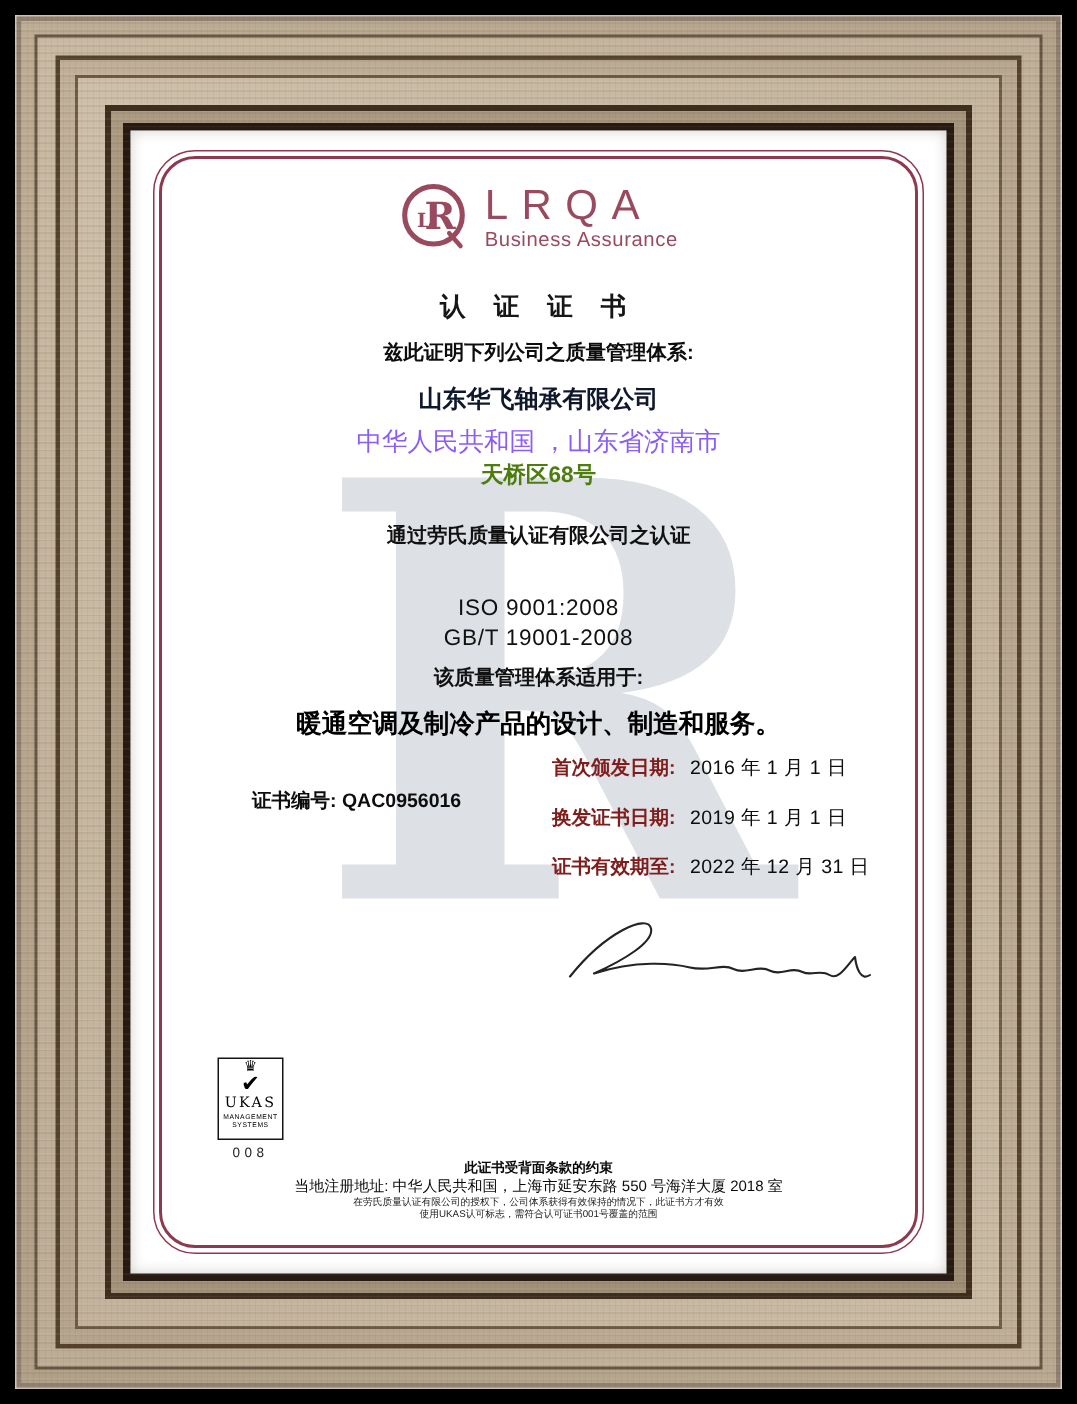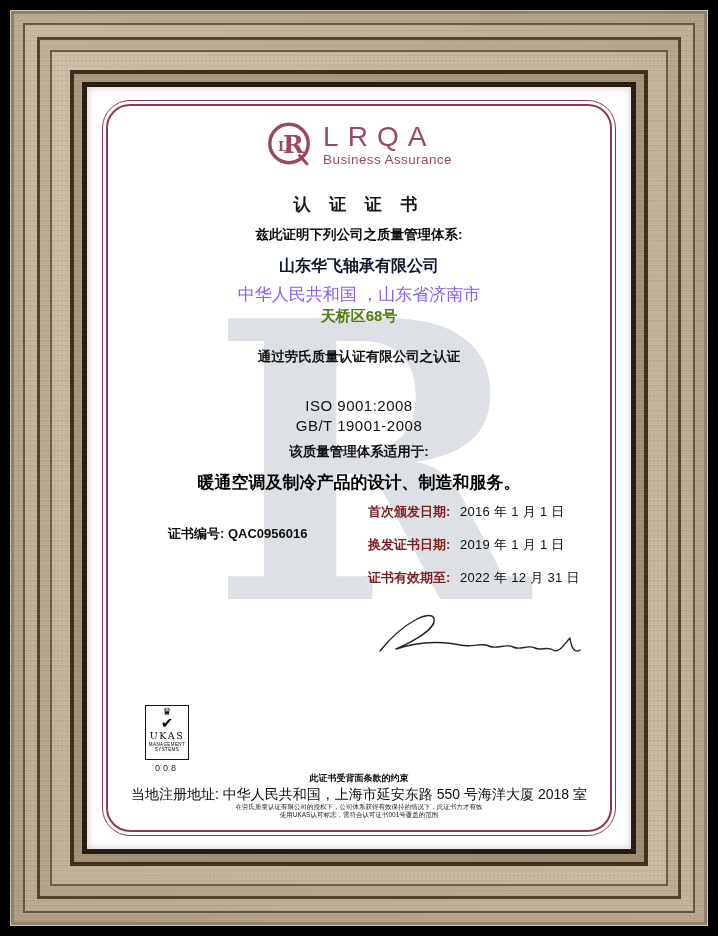--- a/index.html
+++ b/index.html
@@ -76,21 +76,21 @@
   .ukas-box{box-sizing:border-box;width:44px;height:55px;border:1.3px solid #141414;margin:0 auto;
     display:flex;flex-direction:column;align-items:center;justify-content:flex-start;padding-top:1px;background:#fff;}
   .crown{font-size:10px;line-height:10px;color:#000;}
   .check{font-size:15px;line-height:14px;font-weight:bold;color:#000;margin-top:-1px;}
   .ukas-name{font-family:"DejaVu Serif",serif;font-size:9.5px;letter-spacing:1.6px;line-height:10px;margin-top:1px;color:#000;}
   .ukas-sub{font-size:4.5px;letter-spacing:.4px;line-height:5px;margin-top:1px;color:#000;}
   .ukas-num{font-size:9px;letter-spacing:3px;margin-top:3px;color:#222;}
   
   .footer{top:686px;line-height:1.3;color:#0b0b0b;}
   .f-l1{font-size:9px;font-weight:700;}
-  .f-l2,.f-l3{font-size:14px;font-weight:500;}
+  .f-l2,.f-l3{font-size:10px;font-weight:500;}
   .f-l4,.f-l5{font-size:6.5px;font-weight:500;color:#1c1c1c;}
 </style>
 </head>
 <body>
 
 <div class="frame" style="--accent:#8E3950;--logo:#9A4A5E;">
   <div class="ring r0">
       <div class="ring r1">
         <div class="ring r2">
           <div class="ring r3">

